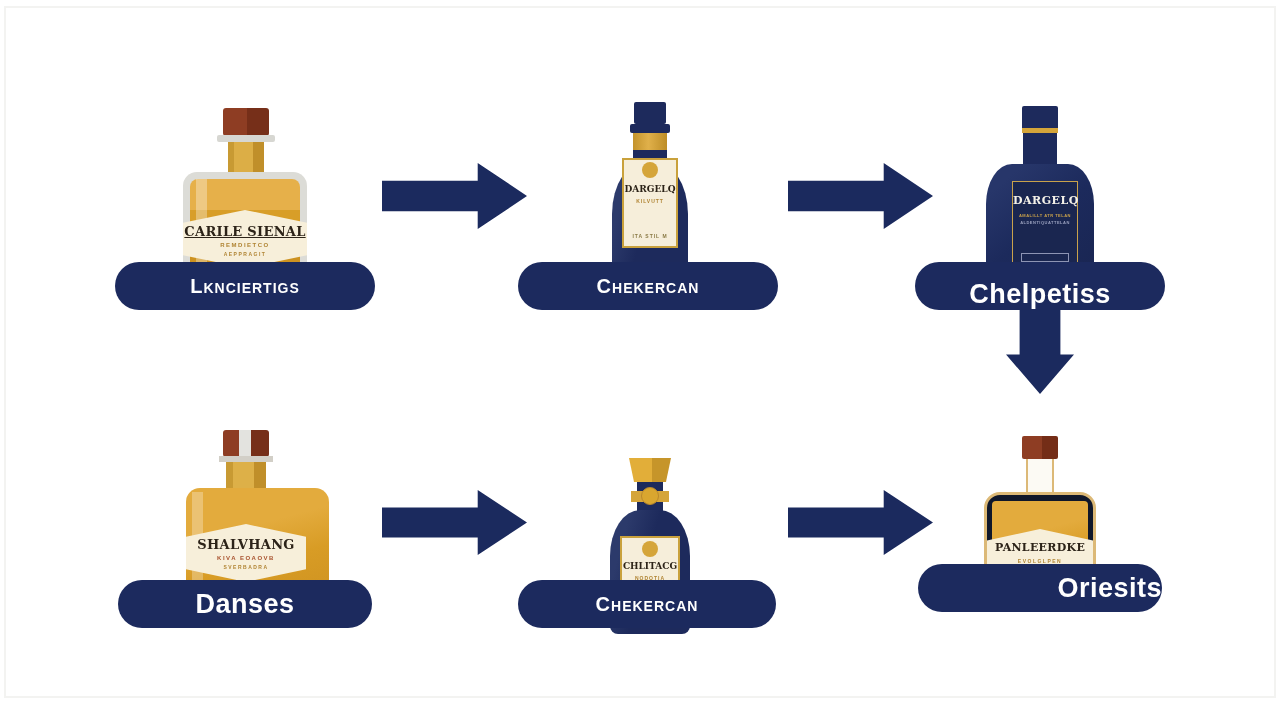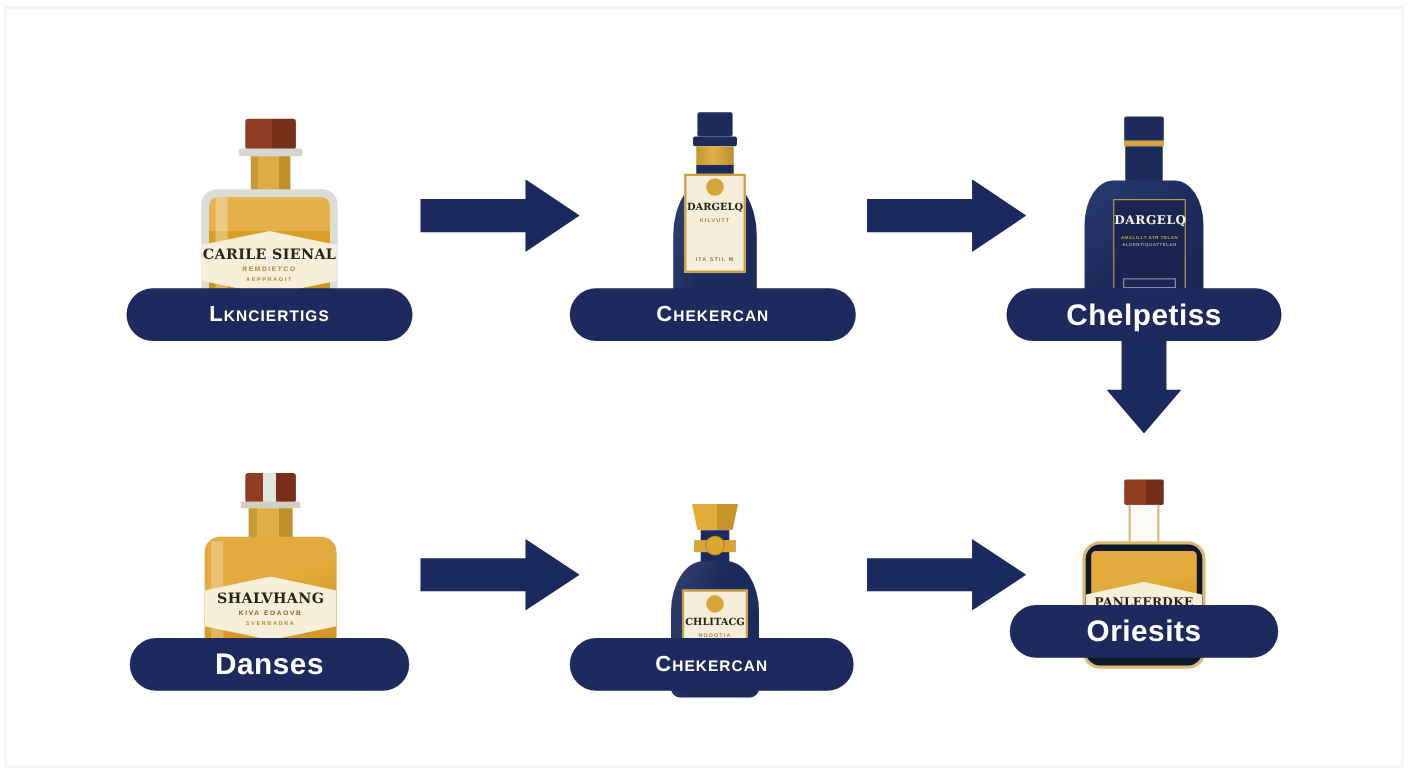--- a/index.html
+++ b/index.html
@@ -9,24 +9,24 @@
   .abs{position:absolute;margin-top:24px;}
   .ctr{width:100%;text-align:center;position:absolute;left:0;}
 
   
   .pill{position:absolute;height:48px;background:#1c2a5e;border-radius:24px;z-index:3;
         display:flex;align-items:center;justify-content:center;color:#ffffff;
         font-weight:bold;font-size:27px;letter-spacing:0.5px;}
   .pill.sc{font-variant:small-caps;font-size:20px;letter-spacing:1px;}
   .p1{left:115px;top:262px;width:260px;}
   .p2{left:518px;top:262px;width:260px;}
-  .p3{left:915px;top:262px;width:250px;}
+  .p3{left:915px;top:262px;width:250px;align-items:flex-end;}
   .p4{left:118px;top:580px;width:254px;}
   .p5{left:518px;top:580px;width:258px;}
-  .p6{left:918px;top:550px;width:244px;}
+  .p6{left:918px;top:564px;width:244px;justify-content:flex-end;}
 
   
   .arrow-right{position:absolute;background:#1b2a5e;
     clip-path:polygon(0 27%,66% 27%,66% 0,100% 50%,66% 100%,66% 73%,0 73%);}
   .a1{left:382px;top:163px;width:145px;height:66px;}
   .a2{left:788px;top:163px;width:145px;height:66px;}
   .a3{left:382px;top:490px;width:145px;height:65px;}
   .a4{left:788px;top:490px;width:145px;height:65px;}
   .arrow-down{position:absolute;left:1006px;top:306px;width:68px;height:88px;background:#1b2a5e;z-index:1;
     clip-path:polygon(20% 0,80% 0,80% 55%,100% 55%,50% 100%,0 55%,20% 55%);}
@@ -43,21 +43,21 @@
   .b1-cap{left:40px;top:0;width:46px;height:28px;border-radius:3px;
     background:linear-gradient(90deg,#8e3d23 0 52%,#762f19 52% 100%);}
   .b1-lip{left:34px;top:27px;width:58px;height:7px;background:#d7d7d2;border-radius:2px;}
   .b1-neck{left:45px;top:34px;width:36px;height:32px;
     background:linear-gradient(90deg,#c89a33 0 18%,#dcae46 18% 70%,#c08f2a 70% 100%);}
   .b1-body{left:0;top:64px;width:124px;height:118px;border-radius:14px;background:#dcdcd7;overflow:hidden;}
   .b1-amber{position:absolute;left:7px;right:7px;top:7px;bottom:9px;border-radius:8px;
     background:linear-gradient(180deg,#e6b04a 0 30%,#d89e28 30% 70%,#cd9220 70% 100%);}
   .b1-shine{position:absolute;left:13px;top:7px;width:11px;bottom:9px;background:rgba(255,255,255,0.32);}
   .b1-label{left:0;top:38px;width:124px;height:58px;}
-  .b1-title{top:14px;font-size:13px;letter-spacing:0.3px;}
+  .b1-title{top:14px;font-size:13px;letter-spacing:0.3px;text-decoration:underline;}
   .b1-sub1{top:32px;font-size:6px;color:#b08433;}
   .b1-sub2{top:41px;font-size:5px;color:#b08433;}
 
   
   .b2{left:612px;top:78px;width:76px;height:184px;}
   .b2-cap{left:22px;top:0;width:32px;height:22px;background:#1d2a5c;border-radius:2px;}
   .b2-flange{left:18px;top:22px;width:40px;height:9px;background:#1d2a5c;border-radius:2px;}
   .b2-gold{left:21px;top:31px;width:34px;height:17px;
     background:linear-gradient(90deg,#c3932c,#e0b04a 45%,#bd8d27);}
   .b2-neck{left:21px;top:48px;width:34px;height:14px;background:#1d2a5c;}
@@ -88,22 +88,22 @@
   .b3-minibox{left:50%;transform:translateX(-50%);top:47px;width:46px;height:7px;border:1px solid #8d94b4;}
   .b3-bottom{bottom:9px;font-size:4px;color:#d8dbe6;letter-spacing:1px;}
 
   
   .b4{left:186px;top:406px;width:120px;height:178px;}
   .b4-cap{left:37px;top:0;width:46px;height:27px;border-radius:3px;
     background:linear-gradient(90deg,#8e3d23 0 34%,#e3e3df 34% 60%,#762f19 60% 100%);}
   .b4-lip{left:33px;top:26px;width:54px;height:6px;background:#d2cfc7;}
   .b4-neck{left:40px;top:32px;width:40px;height:28px;
     background:linear-gradient(90deg,#c89a33 0 18%,#ddb048 18% 70%,#c08f2a 70% 100%);}
-  .b4-body{left:0;top:58px;width:120px;height:120px;border-radius:14px;overflow:hidden;
-    background:linear-gradient(165deg,#e3ab3d 0 35%,#d89c25 60%,#cd9120 100%);}
+  .b4-body{left:0;top:58px;width:109px;height:120px;border-radius:14px;overflow:hidden;
+    background:linear-gradient(165deg,#e3ab3d 0 35%,#d89c25 60%,#cd9120 100%);padding-left:34px;}
   .b4-shine{position:absolute;left:6px;top:4px;width:11px;bottom:6px;background:rgba(255,255,255,0.28);}
   .b4-label{left:0;top:36px;width:120px;height:58px;}
   .b4-title{top:13px;font-size:13px;letter-spacing:0.3px;}
   .b4-sub1{top:31px;font-size:6px;color:#a8522e;}
   .b4-sub2{top:40px;font-size:5px;color:#b08433;}
   .b4-bottom{bottom:9px;font-size:5px;color:#f4e9c8;}
 
   
   .b5{left:610px;top:434px;width:80px;height:176px;}
   .b5-cap{left:19px;top:0;width:42px;height:24px;

